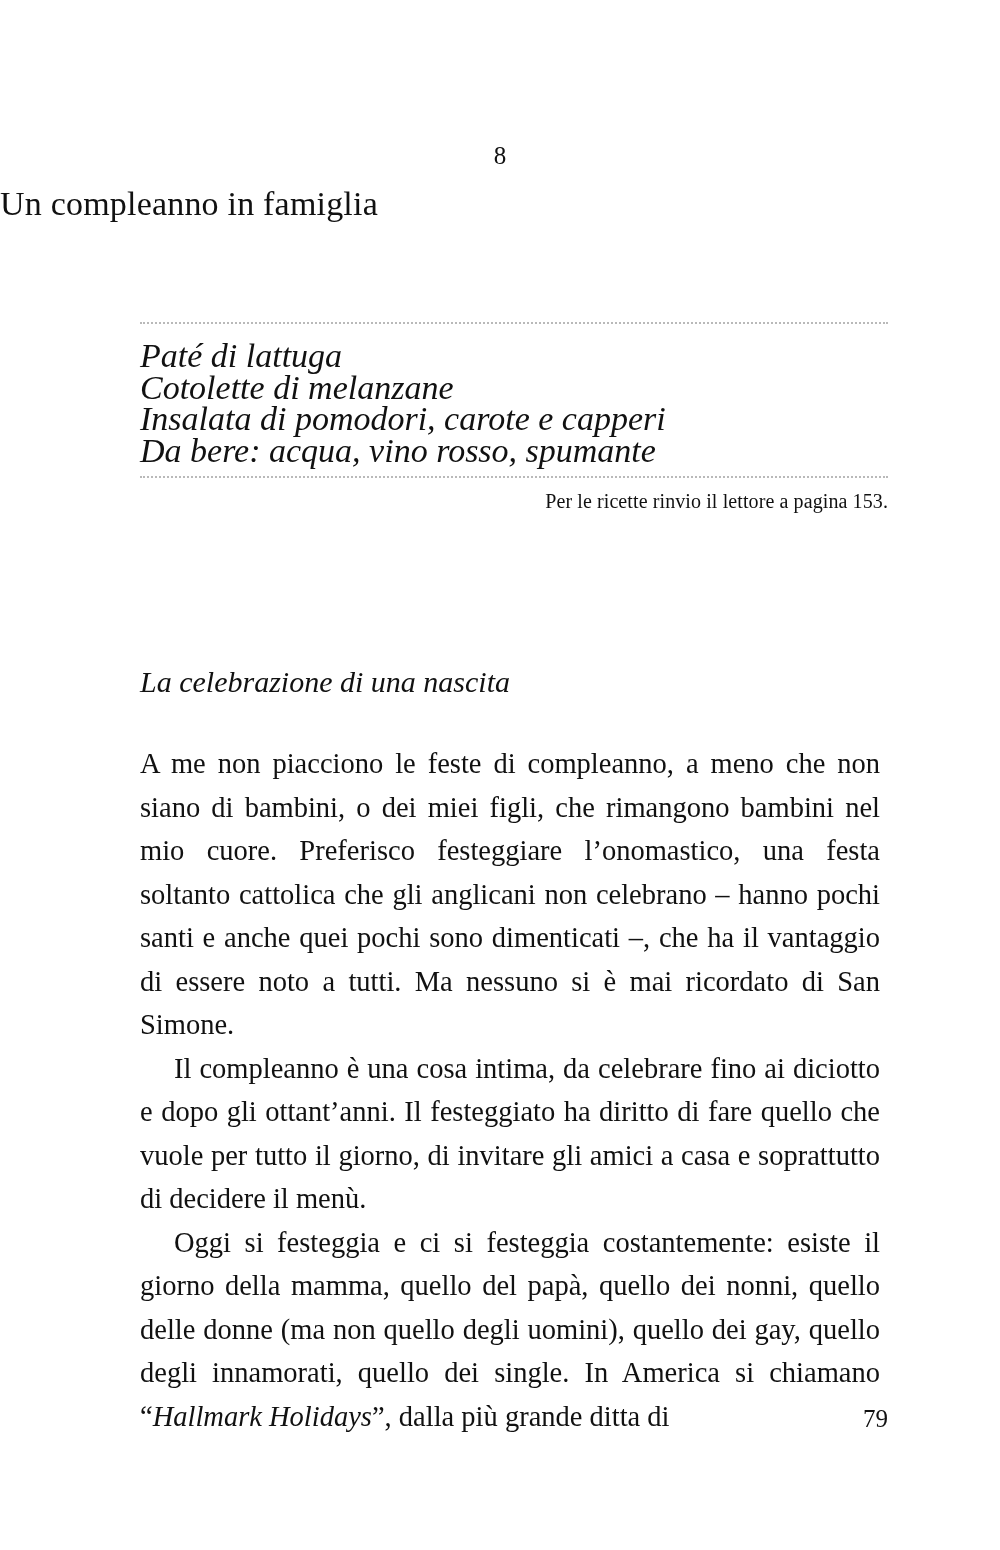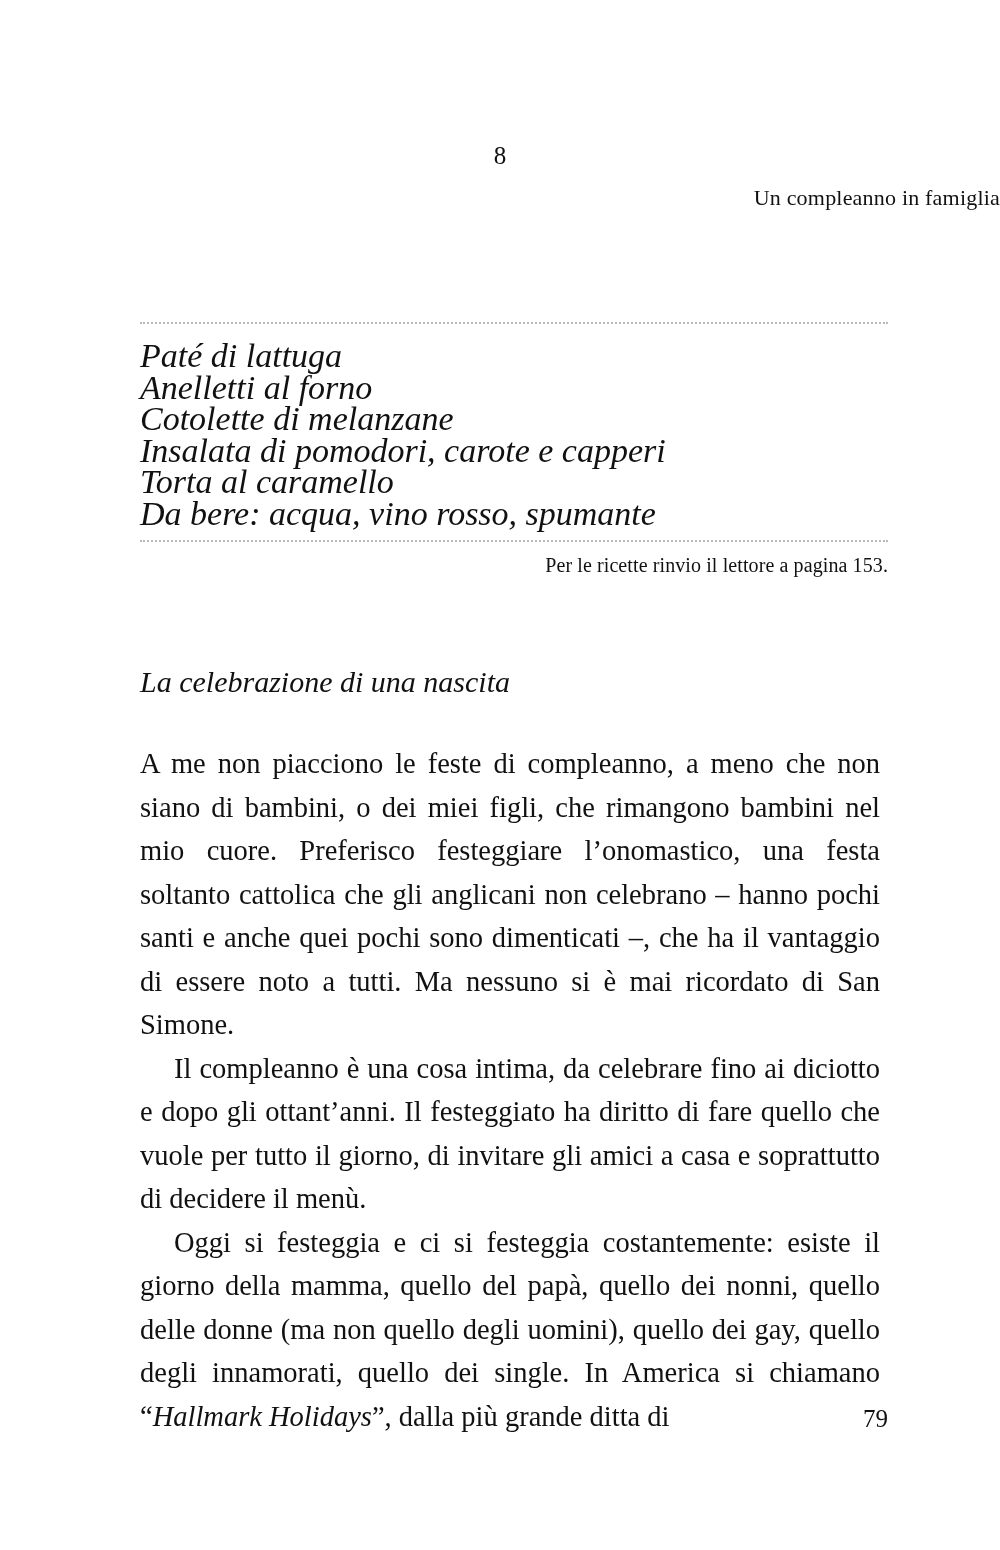--- a/index.html
+++ b/index.html
@@ -32,22 +32,22 @@
     text-align: center;
     font-size: 25px;
     letter-spacing: 0.2px;
   }
 
   .chapter-title {
     position: absolute;
     left: 0;
     right: 0;
     top: 185px;
-    text-align: right;
-    font-size: 22px;
+    text-align: left;
+    font-size: 34px;
     letter-spacing: 0.2px;
   }
 
   .menu-block {
     position: absolute;
     left: 140px;
     width: 748px;
     top: 322px;
   }
   .rule {
@@ -113,24 +113,22 @@
 <div class="page">
 
   <div class="chapter-number">8</div>
 
   <div class="chapter-title">Un compleanno in famiglia</div>
 
   <div class="menu-block">
     <div class="rule"></div>
     <div class="menu-items">
       <div>Paté di lattuga</div>
-      <div>Anelletti al forno</div>
       <div>Cotolette di melanzane</div>
       <div>Insalata di pomodori, carote e capperi</div>
-      <div>Torta al caramello</div>
       <div>Da bere: acqua, vino rosso, spumante</div>
     </div>
     <div class="rule"></div>
     <div class="menu-note">Per le ricette rinvio il lettore a pagina 153.</div>
   </div>
 
   <div class="section-heading">La celebrazione di una nascita</div>
 
   <div class="body-text">
     <p>A me non piacciono le feste di compleanno, a meno che non siano di bambini, o dei miei figli, che rimangono bambini nel mio cuore. Preferisco festeggiare l’onomastico, una festa soltanto cattolica che gli anglicani non celebrano – hanno pochi santi e anche quei pochi sono dimenticati –, che ha il vantaggio di essere noto a tutti. Ma nessuno si è mai ricordato di San Simone.</p>

